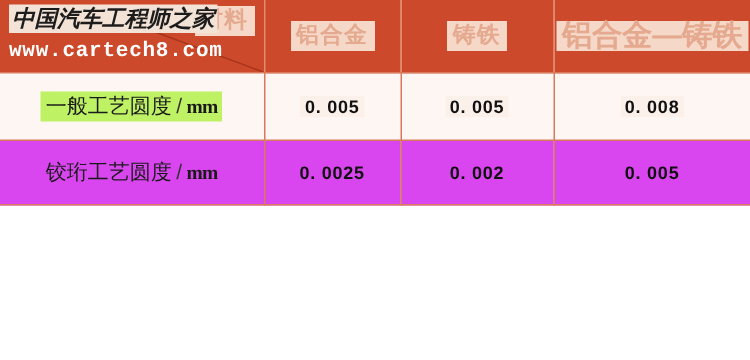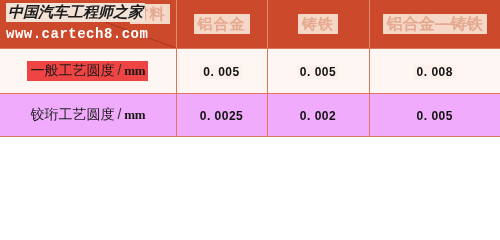--- a/index.html
+++ b/index.html
@@ -53,21 +53,21 @@
     color: #E4A98E;
     font-size: 15px;
     font-weight: bold;
     letter-spacing: 1px;
     padding: 1px 4px;
     line-height: 18px;
     white-space: nowrap;
   }
   .hdr-text.wide {
     letter-spacing: 0px;
-    font-size: 16px;
+    font-size: 20px;
   }
 
   
   td.corner-cell {
     position: relative;
     text-align: right;
     padding-right: 6px;
   }
   .corner-label {
     position: absolute;
@@ -76,30 +76,30 @@
   }
   .corner-diagonal {
     position: absolute;
     left: 0; top: 0;
     width: 100%; height: 100%;
     pointer-events: none;
   }
 
   
   tr.row-light td { background: #FDF6F3; height: 44px; }
-  tr.row-peach td { background: #f0abfc; height: 42px; }
+  tr.row-peach td { background: #d946ef; height: 42px; }
 
   .rowlabel {
     display: inline-block;
     font-size: 14px;
     color: #1a1a1a;
     white-space: nowrap;
     padding: 1px 3px;
   }
-  tr.row-light .rowlabel { background: #ef4444; }
+  tr.row-light .rowlabel { background: #bef264; }
   tr.row-peach .rowlabel { background: transparent; }
 
   .unit-mm {
     font-family: "Liberation Serif", "DejaVu Serif", serif;
     font-size: 13px;
     font-weight: bold;
     letter-spacing: -0.5px;
   }
   .slash { padding: 0 3px; color: #333; }
 

